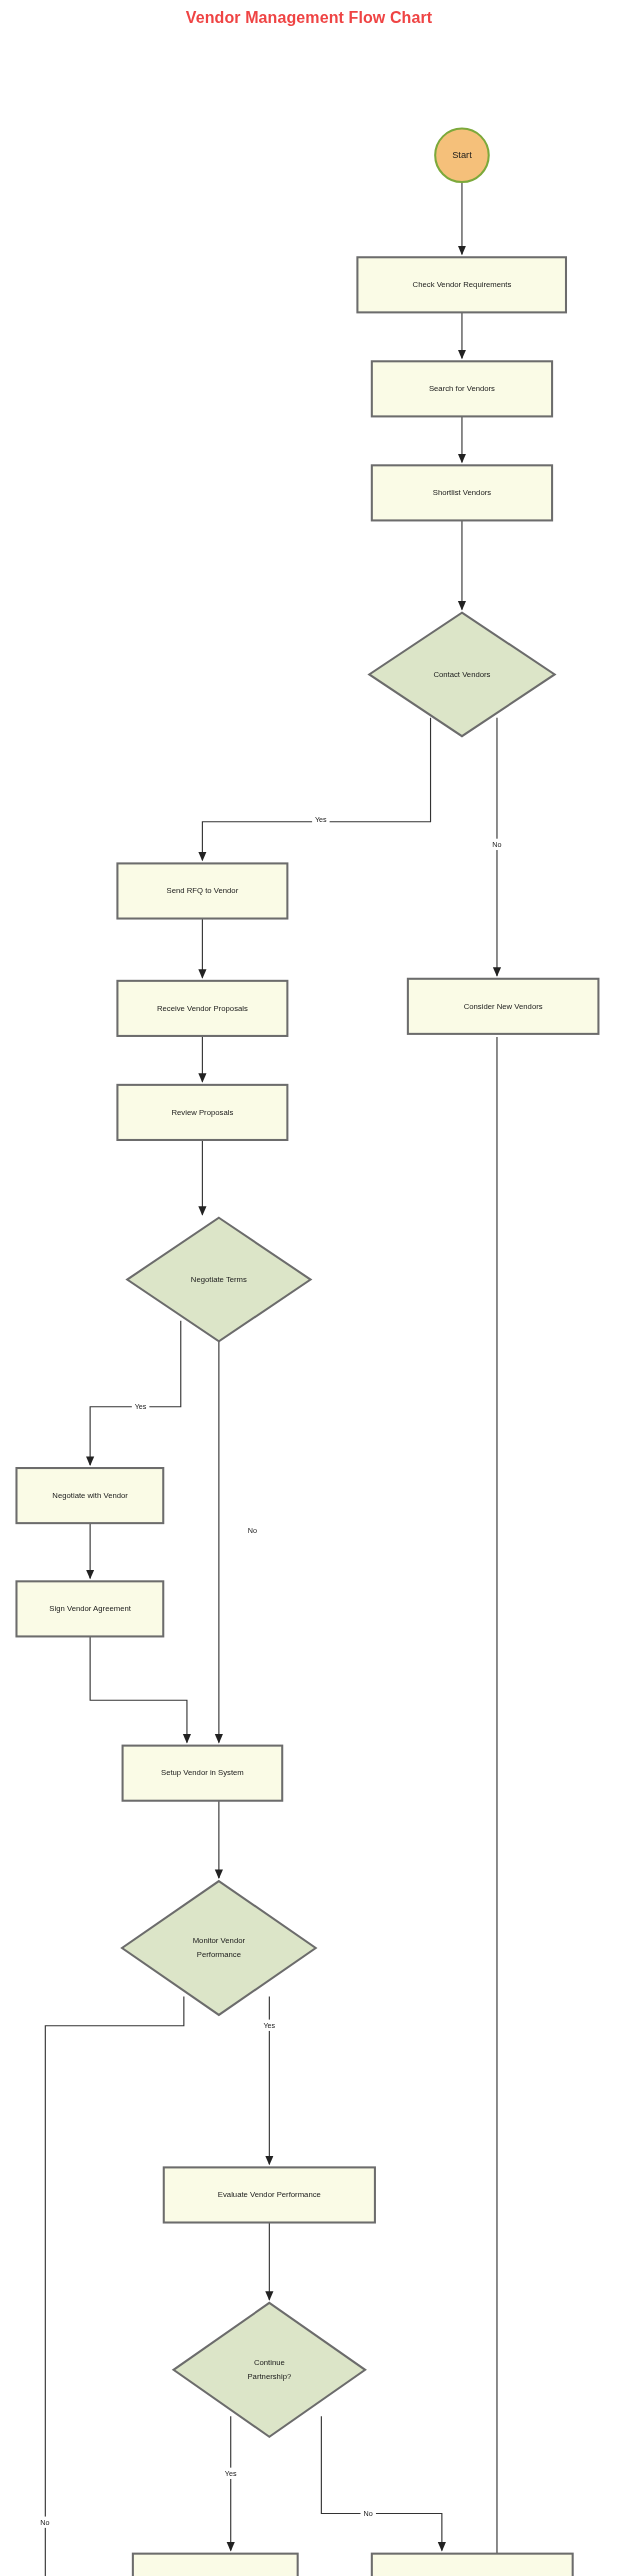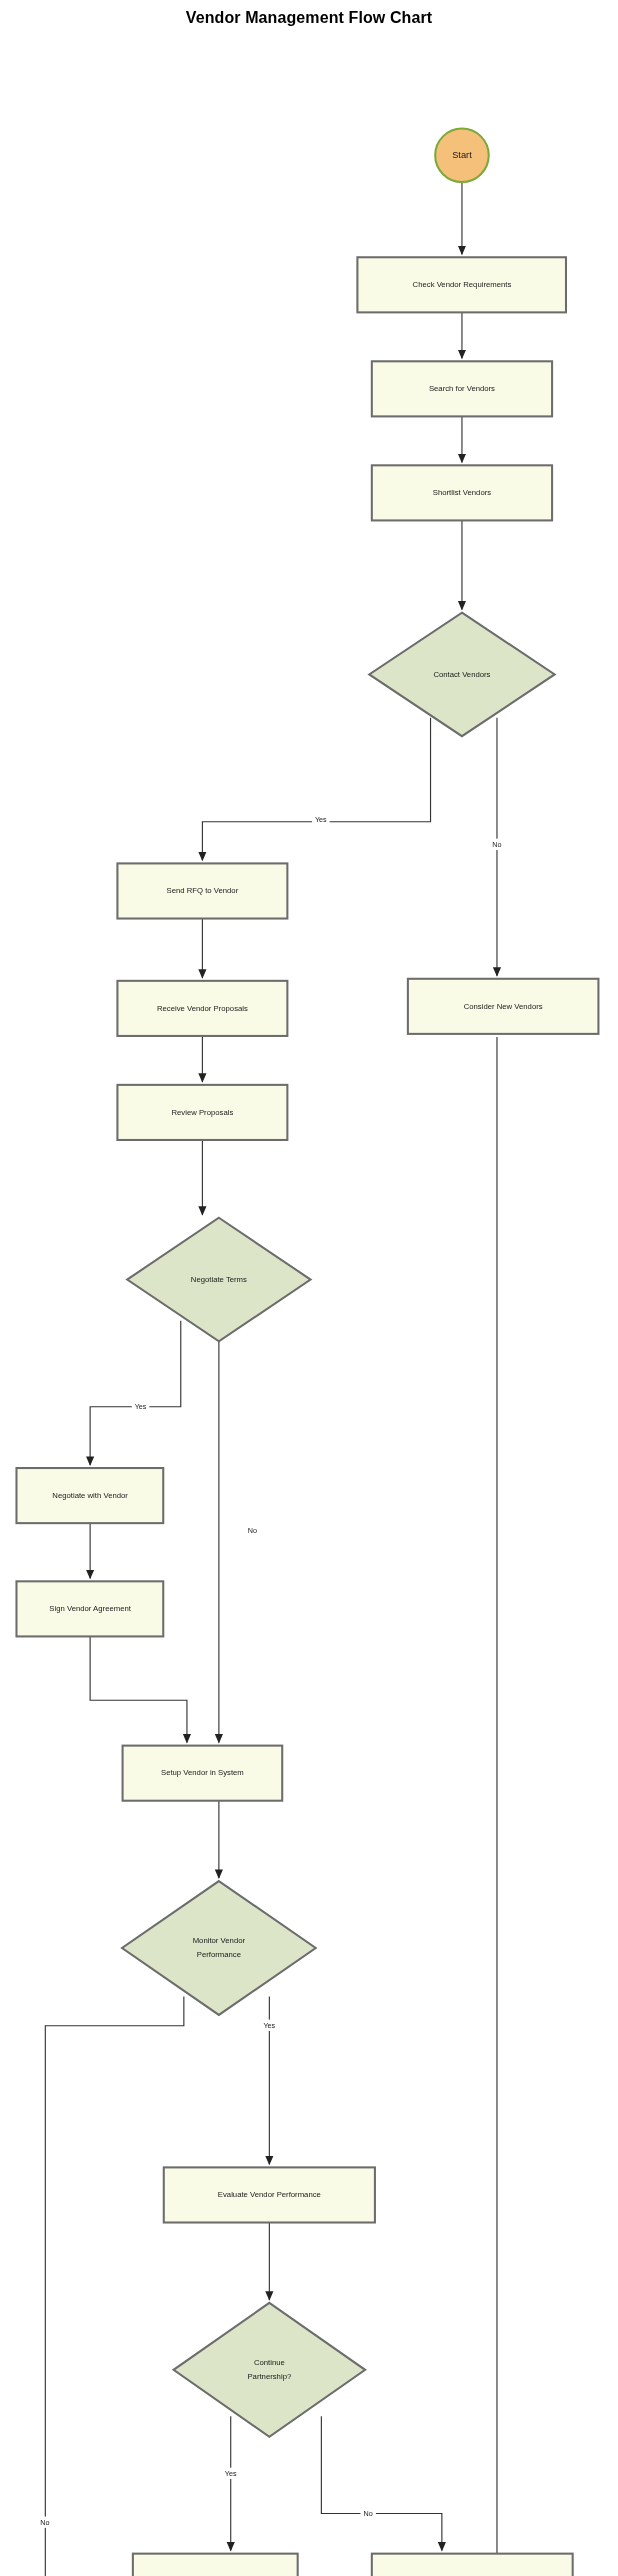--- a/index.html
+++ b/index.html
@@ -18,21 +18,21 @@
   #chart-title {
     position: absolute;
     top: 0;
     left: 0;
     width: 618px;
     height: 36px;
     line-height: 36px;
     text-align: center;
     font-size: 16px;
     font-weight: bold;
-    color: #000000;
+    color: #ef4444;
     letter-spacing: 0.1px;
   }
   #flow-svg {
     position: absolute;
     top: 0;
     left: 0;
   }
   .node-rect {
     fill: #FAFBE6;
     stroke: #6C6C6C;

